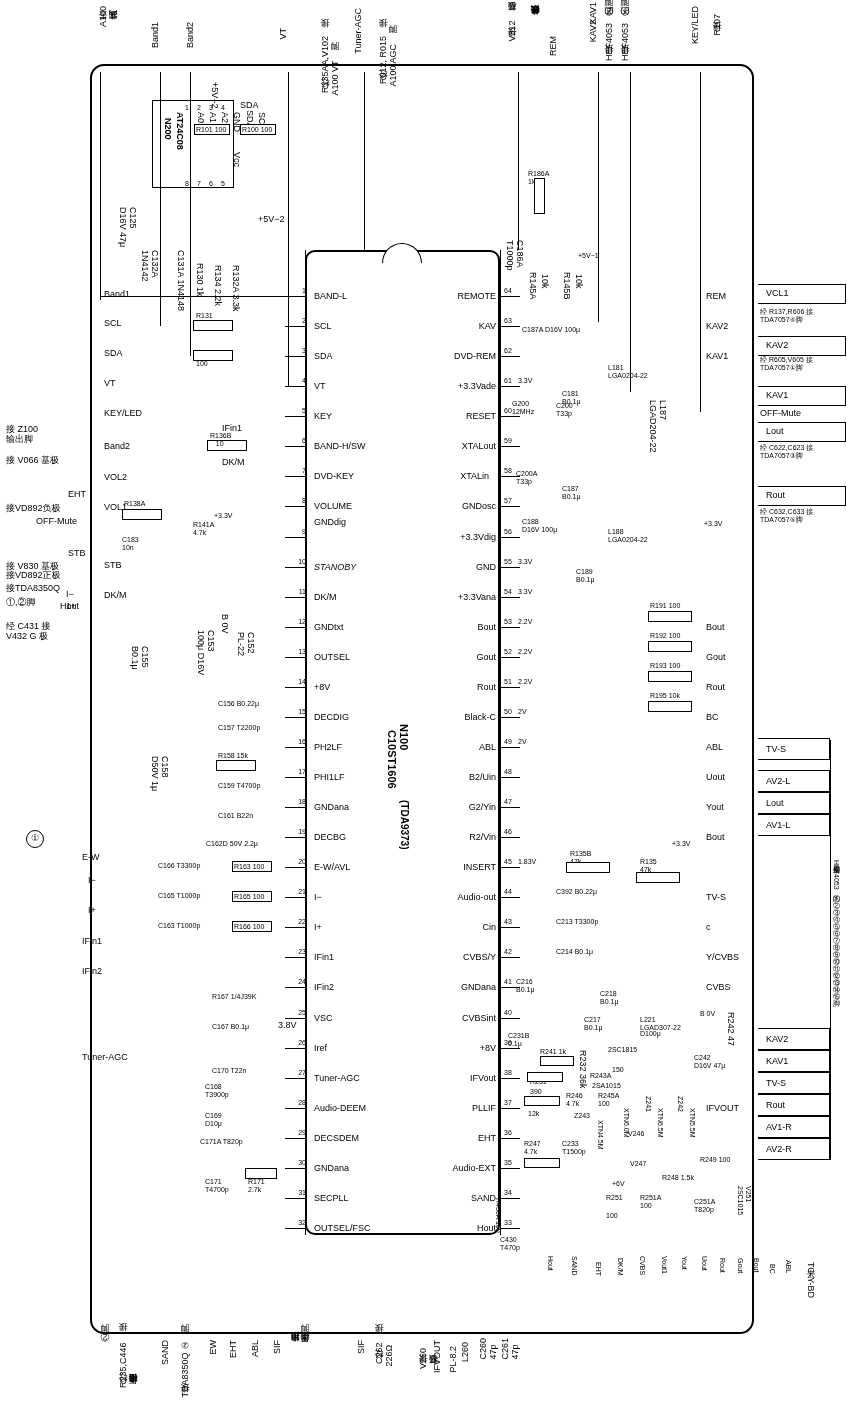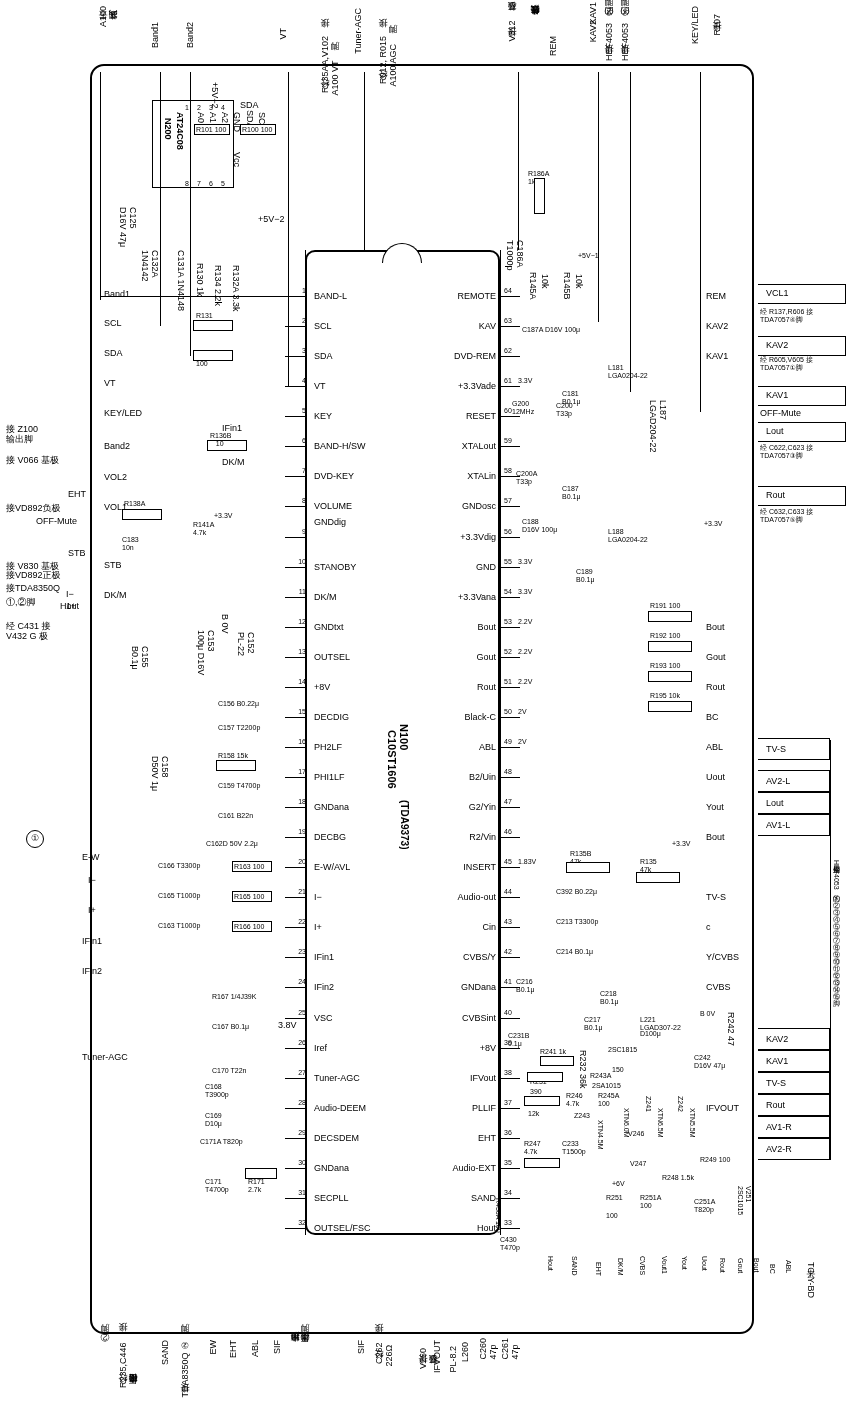--- a/index.html
+++ b/index.html
@@ -99,21 +99,21 @@
       <div class="t" style="left: 314px; top: 411px;">KEY</div>
       <div class="t xs" style="left: 294px; top: 437px; text-align: right; width: 12px;">6</div>
       <div class="t" style="left: 314px; top: 441px;">BAND-H/SW</div>
       <div class="t xs" style="left: 294px; top: 467px; text-align: right; width: 12px;">7</div>
       <div class="t" style="left: 314px; top: 471px;">DVD-KEY</div>
       <div class="t xs" style="left: 294px; top: 497px; text-align: right; width: 12px;">8</div>
       <div class="t" style="left: 314px; top: 501px;">VOLUME</div>
       <div class="t xs" style="left: 294px; top: 528px; text-align: right; width: 12px;">9</div>
       <div class="t" style="left: 314px; top: 517px;">GNDdig</div>
       <div class="t xs" style="left: 294px; top: 558px; text-align: right; width: 12px;">10</div>
-      <div class="t" style="left: 314px; top: 562px;">STANOBY</div>
+      <div class="t" style="left: 314px; top: 562px; font-style: italic;">STANOBY</div>
       <div class="t xs" style="left: 294px; top: 588px; text-align: right; width: 12px;">11</div>
       <div class="t" style="left: 314px; top: 592px;">DK/M</div>
       <div class="t xs" style="left: 294px; top: 618px; text-align: right; width: 12px;">12</div>
       <div class="t" style="left: 314px; top: 622px;">GNDtxt</div>
       <div class="t xs" style="left: 294px; top: 648px; text-align: right; width: 12px;">13</div>
       <div class="t" style="left: 314px; top: 652px;">OUTSEL</div>
       <div class="t xs" style="left: 294px; top: 678px; text-align: right; width: 12px;">14</div>
       <div class="t" style="left: 314px; top: 682px;">+8V</div>
       <div class="t xs" style="left: 294px; top: 708px; text-align: right; width: 12px;">15</div>
       <div class="t" style="left: 314px; top: 712px;">DECDIG</div>
@@ -161,21 +161,21 @@
       <div class="t xs" style="left: 504px; top: 347px;">62</div>
       <div class="t" style="left: 496px; top: 351px; width: 0px; text-align: right; direction: rtl;"><span style="direction: ltr; display: inline-block; position: absolute; right: 0px; white-space: nowrap;">DVD-REM</span></div>
       <div class="t xs" style="left: 504px; top: 377px;">61</div>
       <div class="t xs" style="left: 518px; top: 377px;">3.3V</div>
       <div class="t" style="left: 496px; top: 381px; width: 0px; text-align: right; direction: rtl;"><span style="direction: ltr; display: inline-block; position: absolute; right: 0px; white-space: nowrap;">+3.3Vade</span></div>
       <div class="t xs" style="left: 504px; top: 407px;">60</div>
       <div class="t" style="left: 496px; top: 411px; width: 0px; text-align: right; direction: rtl;"><span style="direction: ltr; display: inline-block; position: absolute; right: 0px; white-space: nowrap; text-align: center;">RESET</span></div>
       <div class="t xs" style="left: 504px; top: 437px;">59</div>
       <div class="t" style="left: 496px; top: 441px; width: 0px; text-align: right; direction: rtl;"><span style="direction: ltr; display: inline-block; position: absolute; right: 0px; white-space: nowrap;">XTALout</span></div>
       <div class="t xs" style="left: 504px; top: 467px;">58</div>
-      <div class="t" style="left: 496px; top: 471px; width: 0px; text-align: right; direction: rtl;"><span style="direction: ltr; display: inline-block; position: absolute; right: 0px; white-space: nowrap;">XTALin</span></div>
+      <div class="t" style="left: 496px; top: 471px; width: 0px; text-align: right; direction: rtl;"><span style="direction: ltr; display: inline-block; position: absolute; right: 7px; white-space: nowrap;">XTALin</span></div>
       <div class="t xs" style="left: 504px; top: 497px;">57</div>
       <div class="t" style="left: 496px; top: 501px; width: 0px; text-align: right; direction: rtl;"><span style="direction: ltr; display: inline-block; position: absolute; right: 0px; white-space: nowrap;">GNDosc</span></div>
       <div class="t xs" style="left: 504px; top: 528px;">56</div>
       <div class="t" style="left: 496px; top: 532px; width: 0px; text-align: right; direction: rtl;"><span style="direction: ltr; display: inline-block; position: absolute; right: 0px; white-space: nowrap;">+3.3Vdig</span></div>
       <div class="t xs" style="left: 504px; top: 558px;">55</div>
       <div class="t xs" style="left: 518px; top: 558px;">3.3V</div>
       <div class="t" style="left: 496px; top: 562px; width: 0px; text-align: right; direction: rtl;"><span style="direction: ltr; display: inline-block; position: absolute; right: 0px; white-space: nowrap;">GND</span></div>
       <div class="t xs" style="left: 504px; top: 588px;">54</div>
       <div class="t xs" style="left: 518px; top: 588px;">3.3V</div>
       <div class="t" style="left: 496px; top: 592px; width: 0px; text-align: right; direction: rtl;"><span style="direction: ltr; display: inline-block; position: absolute; right: 0px; white-space: nowrap;">+3.3Vana</span></div>

